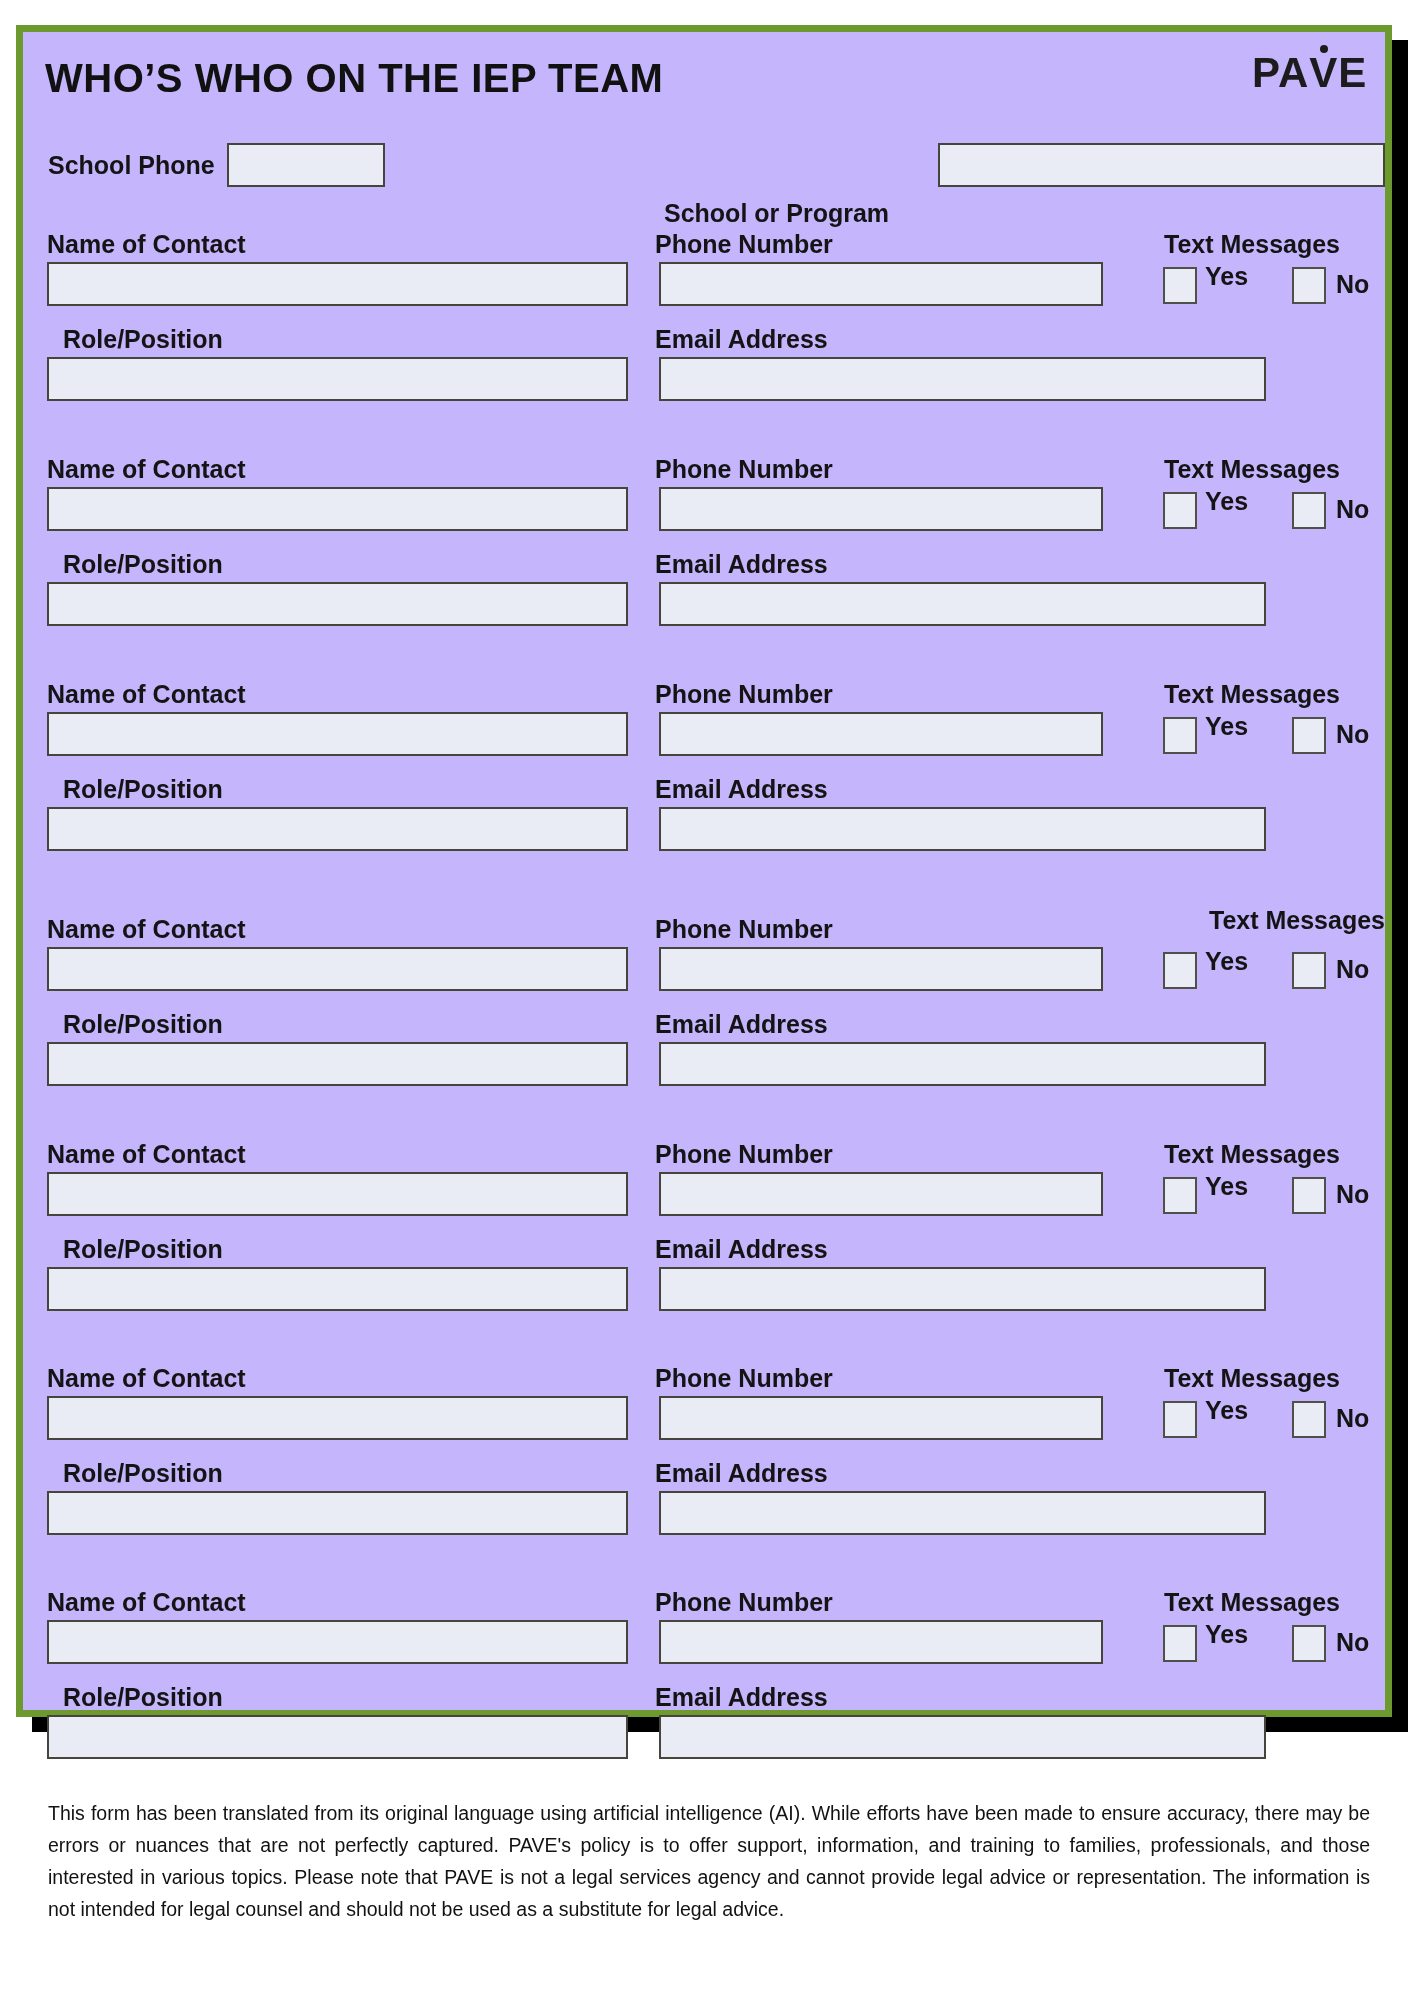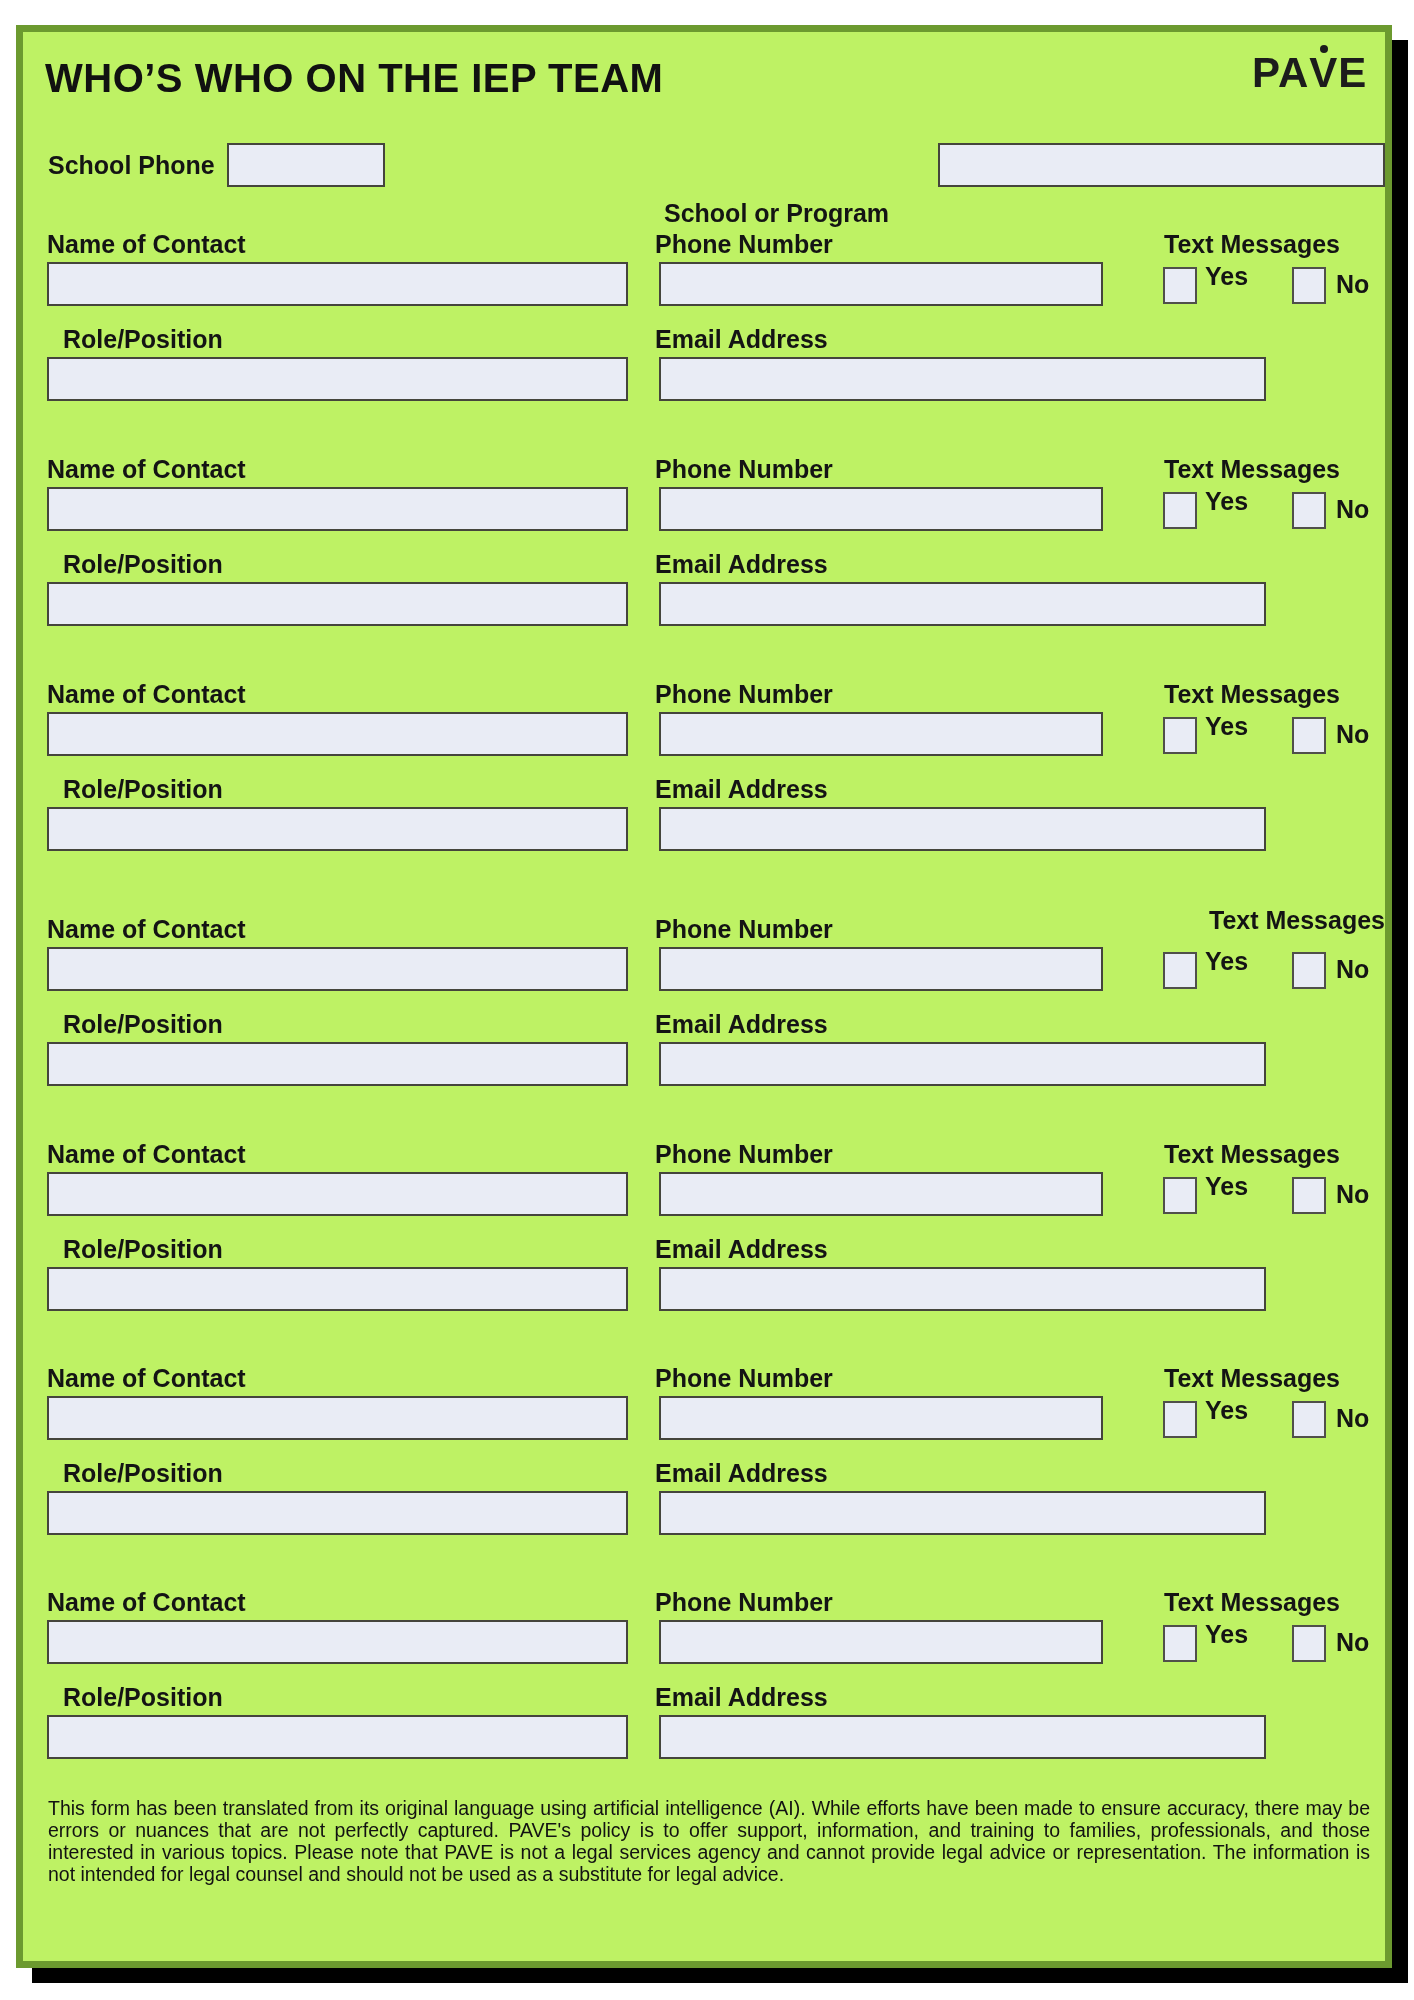--- a/index.html
+++ b/index.html
@@ -10,22 +10,22 @@
     --link:#2d5e8e;
     --shadow:#000000;
   }
   *{margin:0;padding:0;box-sizing:border-box;}
   html,body{background:#ffffff;}
   body{
     width:1414px;height:2000px;position:relative;overflow:hidden;
     font-family:"Liberation Sans",sans-serif;color:var(--ink);
   }
   .page{
-    position:absolute;left:16px;top:25px;width:1376px;height:1943px;
-    background:#bef264;border:7px solid var(--green);
+    position:absolute;left:16px;top:25px;width:1376px;height:1692px;
+    background:#c4b5fd;border:7px solid var(--green);
     box-shadow:16px 15px 0 0 var(--shadow);
   }
   .page-inner{position:absolute;inset:0;}
   .page-title{
     position:absolute;left:22px;top:24px;
     font-size:40px;font-weight:bold;letter-spacing:0.5px;color:#111;
     white-space:nowrap;
   }
   .pave-logo{
     position:absolute;left:1229px;top:20px;display:flex;align-items:flex-start;
@@ -68,21 +68,21 @@
     border:2px solid #50504a;cursor:pointer;
   }
   .cb:checked::after{content:"✕";position:absolute;left:6px;top:4px;font-size:22px;}
   .cb-yes{left:1140px;top:38px;}
   .cb-no{left:1269px;top:38px;}
   .lbl-yes{left:1182px;top:32px;}
   .lbl-no{left:1313px;top:40px;}
   
   .disclaimer{
     position:absolute;left:25px;top:1765px;width:1322px;
-    font-size:19.5px;line-height:22px;color:#121212;
+    font-size:19.5px;line-height:32px;color:#121212;
     text-align:justify;text-justify:inter-word;
   }
   .link-row{position:absolute;left:25px;top:1886px;width:1322px;text-align:center;}
   .wapave-link{
     color:var(--link);font-size:21px;font-weight:bold;
     text-decoration:underline;text-decoration-thickness:2px;cursor:pointer;
   }
 </style>
 </head>
 <body>

